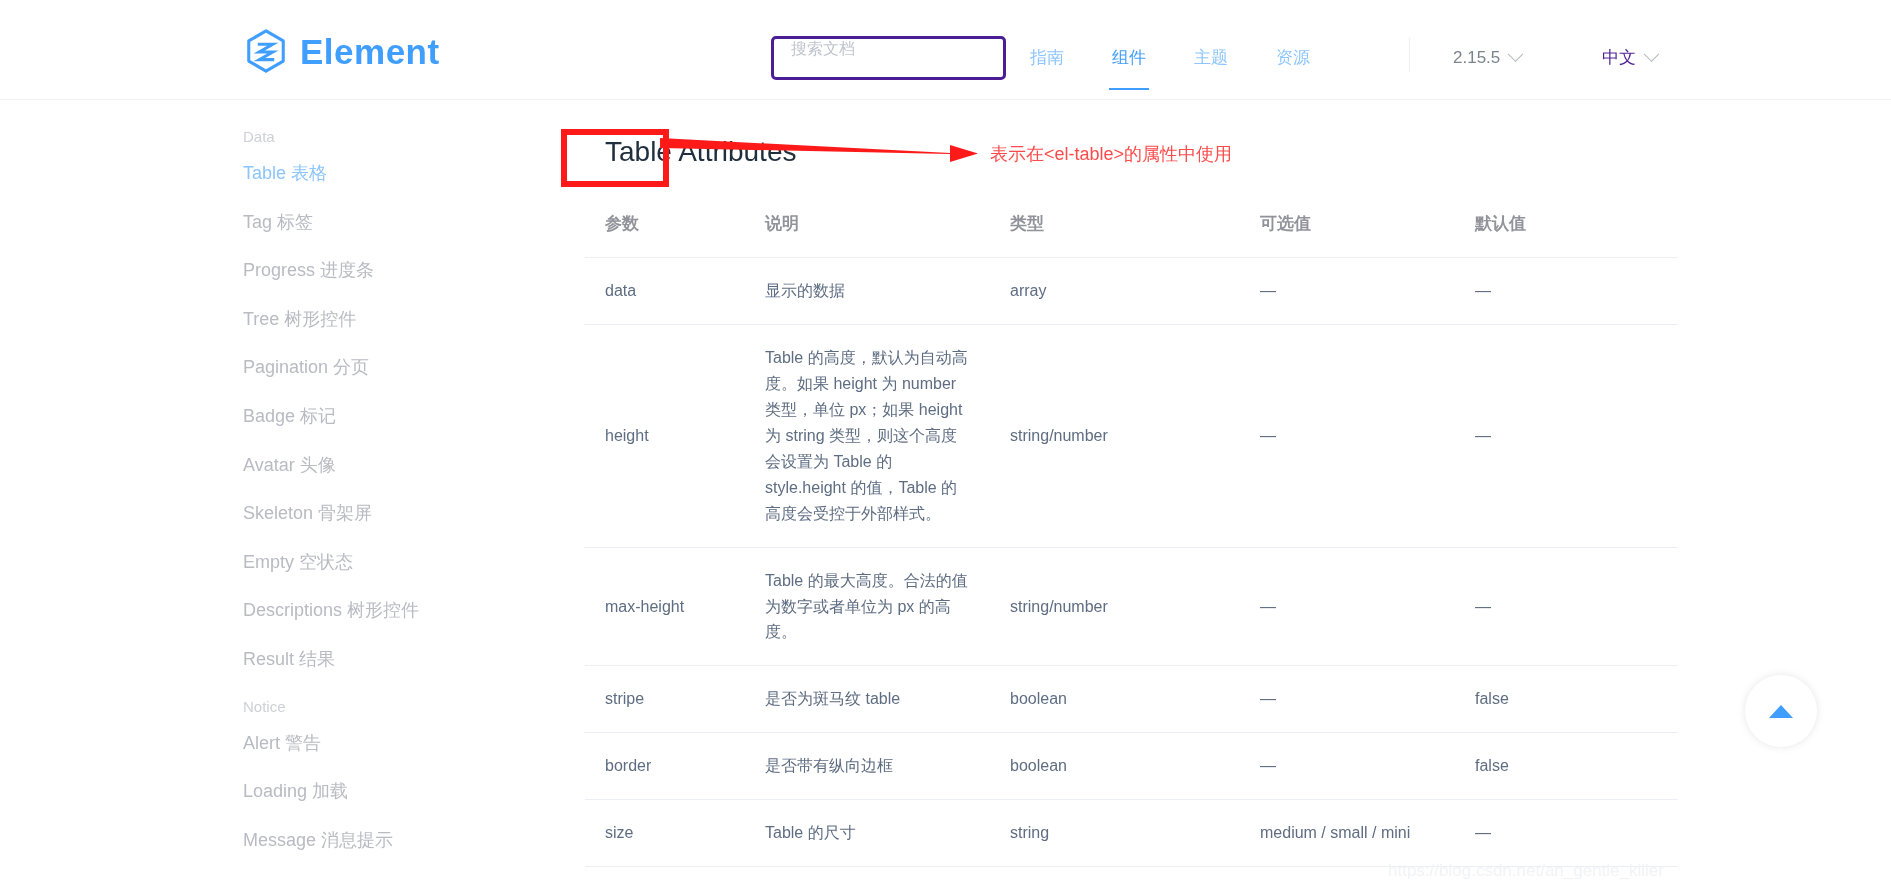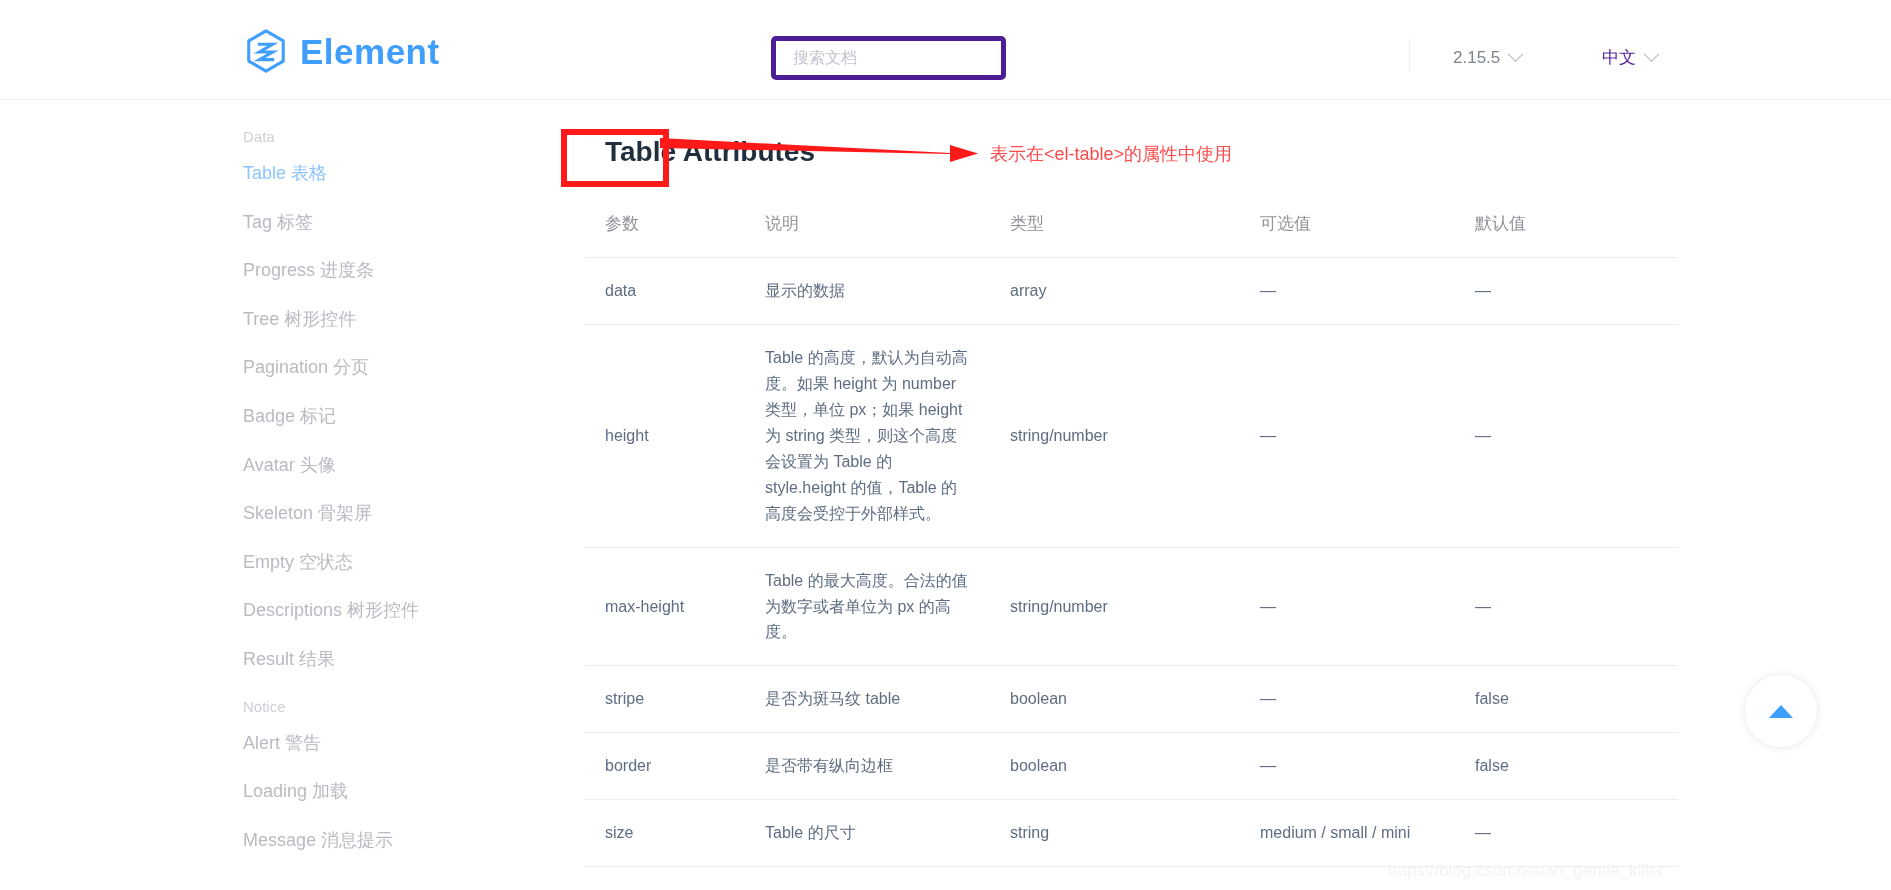--- a/index.html
+++ b/index.html
@@ -39,25 +39,25 @@
     color: #409eff;
     letter-spacing: 0.5px;
     line-height: 1;
     font-weight: 700;
   }
 
   .search-box {
     position: absolute;
     left: 771px; top: 36px;
     width: 235px; height: 44px;
-    border: 5px solid #4c1d95;
+    border: 3px solid #4c1d95;
     border-radius: 5px;
     background: #fff;
     display: flex;
-    align-items: center;
+    align-items: flex-start;
     padding: 0 15px;
   }
   .search-box input {
     border: none;
     outline: none;
     width: 100%;
     font-size: 16px;
     color: #5e6d82;
     background: transparent;
     font-family: "Liberation Sans", sans-serif;
@@ -153,36 +153,36 @@
 
   
   .content {
     position: absolute;
     left: 585px; top: 128px;
     width: 1093px;
   }
   .page-title {
     font-size: 28px;
     color: #1f2f3d;
-    font-weight: 700;
+    font-weight: 400;
     margin: 0;
     line-height: 1.3;
     padding-left: 20px;
     padding-top: 6px;
   }
 
   table.attr {
     border-collapse: collapse;
     width: 1093px;
     margin-top: 42px;
     font-size: 16px;
   }
   table.attr th {
     text-align: left;
-    font-weight: 400;
+    font-weight: 700;
     color: #909399;
     font-size: 17px;
     padding: 0 0 22px 20px;
     border-bottom: 1px solid #ebeef5;
     vertical-align: bottom;
   }
   table.attr td {
     color: #5e6d82;
     padding: 20px 22px 20px 20px;
     border-bottom: 1px solid #ebeef5;
@@ -263,20 +263,26 @@
           <path d="M17 17 L31 17 L17 25 L31 25 L17 33 L31 33" fill="none" stroke="#409eff" stroke-width="3.2" stroke-linecap="square" stroke-linejoin="miter"></path>
         </svg>
       </span>
       <span class="logo-text">Element</span>
     </div>
 
     <div class="search-box">
       <input type="text" placeholder="搜索文档" style="">
     </div>
 
+    <div class="nav">
+      <div class="nav-item">指南</div>
+      <div class="nav-item active">组件</div>
+      <div class="nav-item">主题</div>
+      <div class="nav-item">资源</div>
+    </div>
 
     <div class="divider-v"></div>
 
     <div class="ver-select">
       <span>2.15.5</span>
       <span class="chev"></span>
     </div>
 
     <div class="lang-select">
       <span>中文</span>

